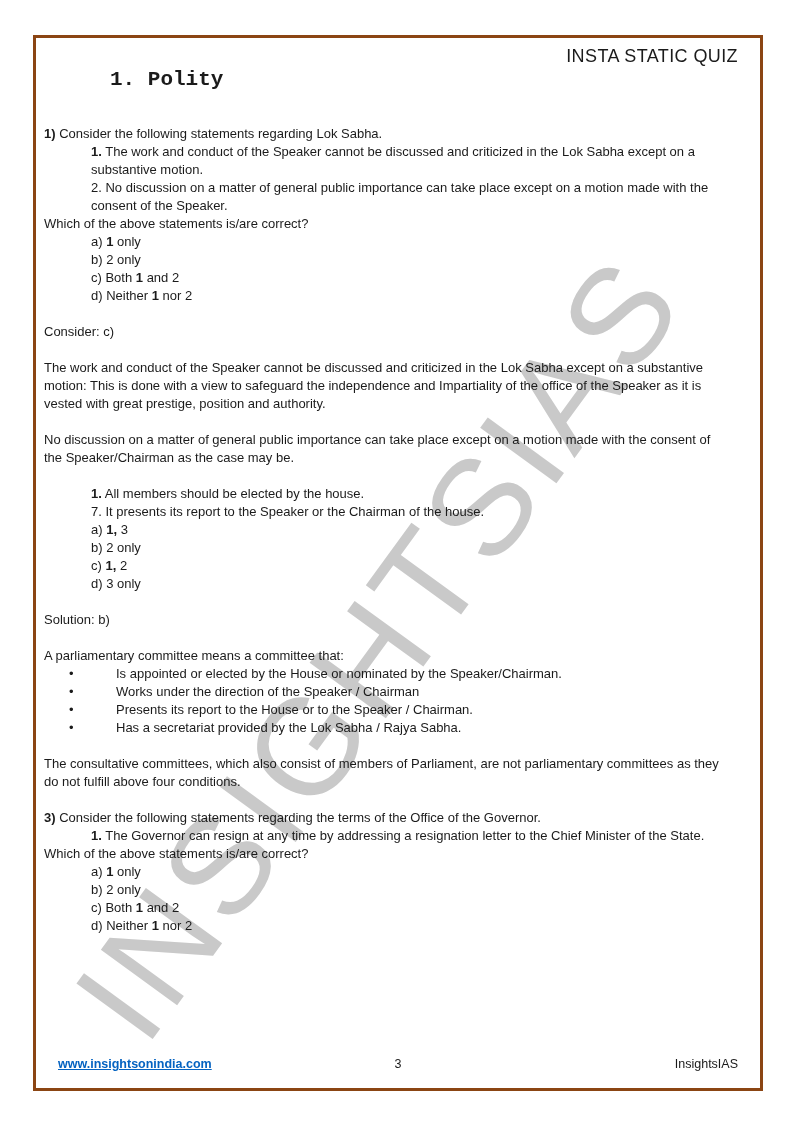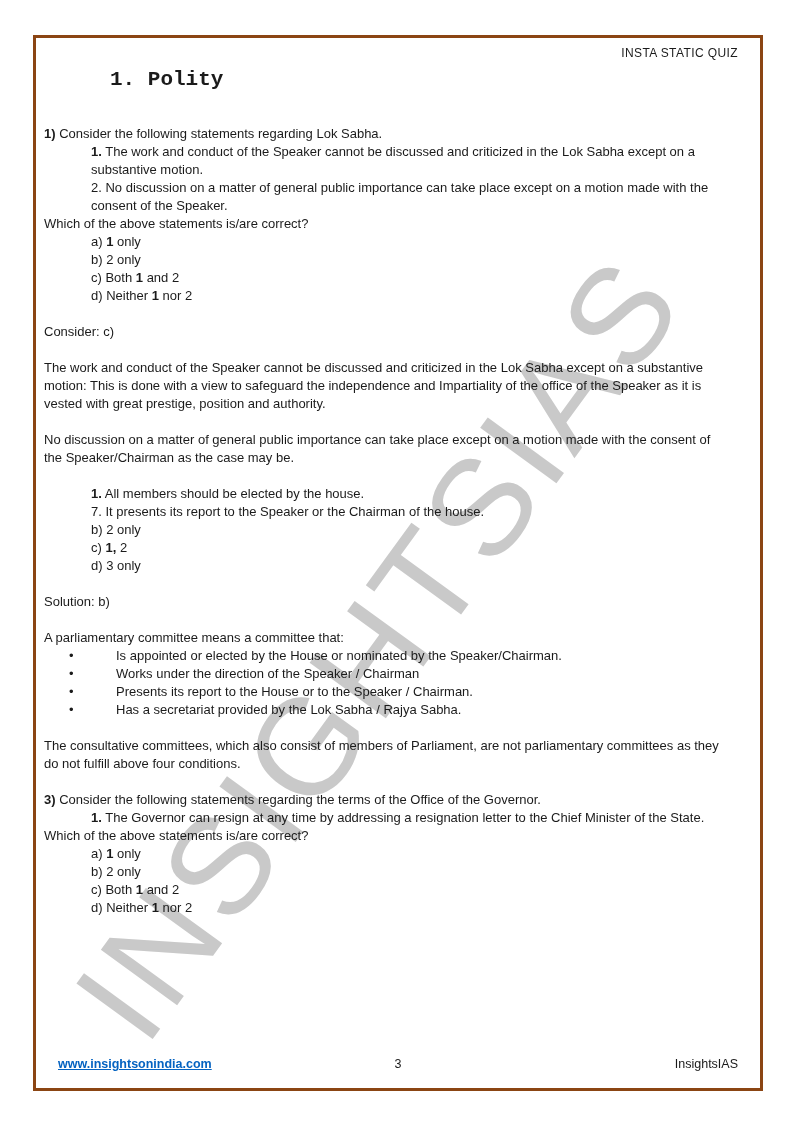--- a/index.html
+++ b/index.html
@@ -25,21 +25,21 @@
     letter-spacing:5px;
     font-weight:400;
     color:var(--wm-color,#c9c9c9);
     white-space:nowrap;
     z-index:0;
     user-select:none;
   }
   .doc-header{
     position:absolute;left:58px;top:46px;width:680px;
     text-align:right;
-    font-size:12px;
+    font-size:18px;
     letter-spacing:0.4px;
     z-index:1;
   }
   .page-title{
     position:absolute;left:110px;top:68px;
     font-size:21px;font-weight:bold;
     z-index:1;
     font-family:Liberation Mono, monospace;
   }
   .flow{
@@ -92,20 +92,21 @@
     <div class="line option"><span class="seg">d) Neither </span><span class="seg b">1</span><span class="seg"> nor 2</span></div>
     <div class="line blank"></div>
     <div class="line solution"><span class="seg">Consider: c)</span></div>
     <div class="line blank"></div>
     <div class="line plain"><span class="seg">The work and conduct of the Speaker cannot be discussed and criticized in the Lok Sabha except on a substantive motion: This is done with a view to safeguard the independence and Impartiality of the office of the Speaker as it is vested with great prestige, position and authority.</span></div>
     <div class="line blank"></div>
     <div class="line plain"><span class="seg">No discussion on a matter of general public importance can take place except on a motion made with the consent of the Speaker/Chairman as the case may be.</span></div>
     <div class="line blank"></div>
     <div class="line statement"><span class="seg b">1.</span><span class="seg"> All members should be elected by the house.</span></div>
     <div class="line statement"><span class="seg">7. It presents its report to the Speaker or the Chairman of the house.</span></div>
+    <div class="line option"><span class="seg">a) </span><span class="seg b">1,</span><span class="seg"> 3</span></div>
     <div class="line option"><span class="seg">b) 2 only</span></div>
     <div class="line option"><span class="seg">c) </span><span class="seg b">1,</span><span class="seg"> 2</span></div>
     <div class="line option"><span class="seg">d) 3 only</span></div>
     <div class="line blank"></div>
     <div class="line solution"><span class="seg">Solution: b)</span></div>
     <div class="line blank"></div>
     <div class="line plain"><span class="seg">A parliamentary committee means a committee that:</span></div>
     <div class="line bullet">
       <span class="glyph">•</span>
       <span><span class="seg">Is appointed or elected by the House or nominated by the Speaker/Chairman.</span></span>

